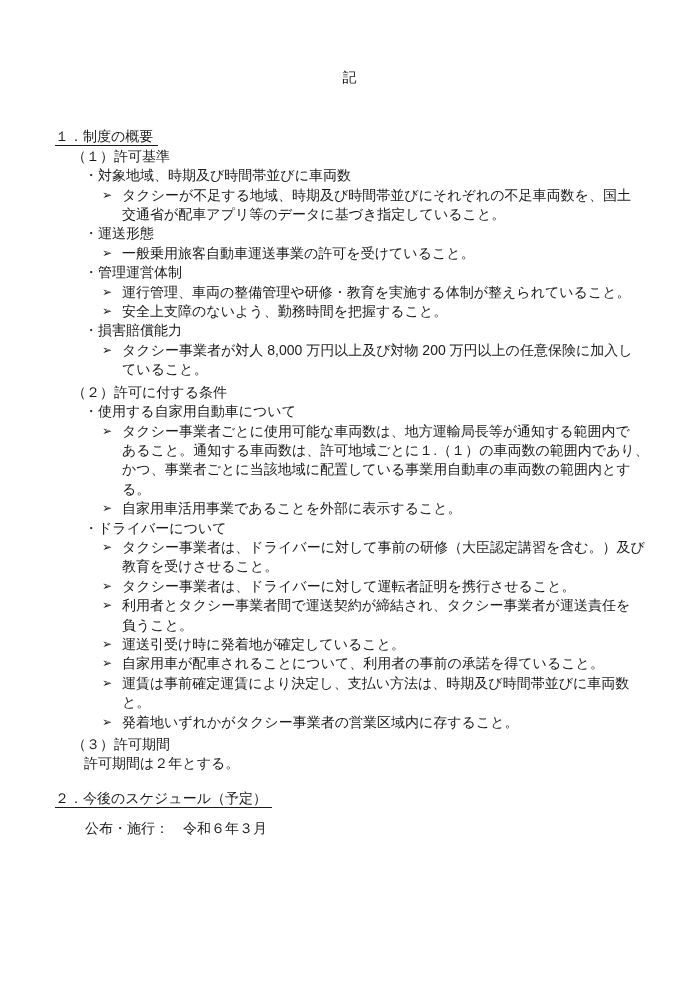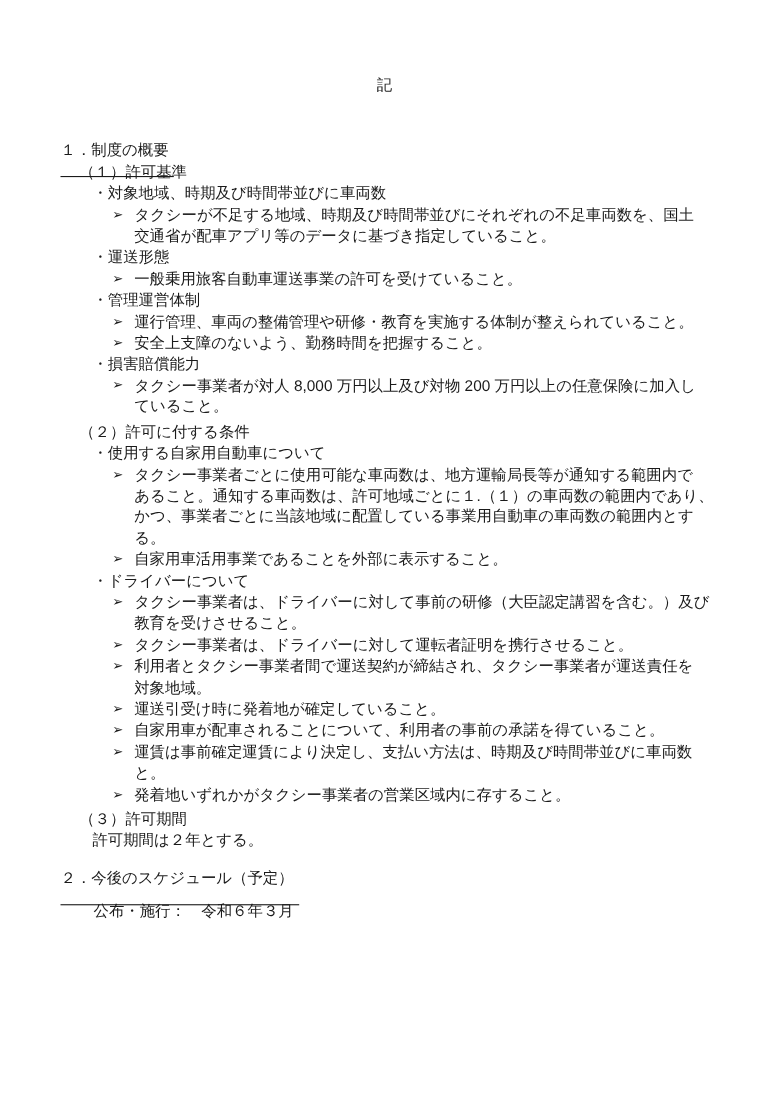--- a/index.html
+++ b/index.html
@@ -20,21 +20,21 @@
   .mark {
     text-align: center;
     letter-spacing: 1px;
     margin-bottom: 40px;
     font-weight: 500;
   }
   .h1 { margin-left: 55px; }
   .h1 .u {
     border-bottom: 1.5px solid #1a1a1a;
     padding-right: 5px;
-    padding-bottom: 16px;
+    padding-bottom: 1px;
   }
   .h2 { margin-left: 72px; }
   .dot { margin-left: 84px; }
   .arrow-row {
     margin-left: 102px;
     display: flex;
     align-items: flex-start;
   }
   .arrow {
     flex: 0 0 20px;
@@ -118,21 +118,21 @@
 教育を受けさせること。</span>
   </div>
   <div class="arrow-row">
     <span class="arrow">➢</span>
     <span class="arrow-text">タクシー事業者は、ドライバーに対して運転者証明を携行させること。</span>
   </div>
 
   <div class="arrow-row">
     <span class="arrow">➢</span>
     <span class="arrow-text">利用者とタクシー事業者間で運送契約が締結され、タクシー事業者が運送責任を
-対象地域。</span>
+負うこと。</span>
   </div>
   <div class="arrow-row">
     <span class="arrow">➢</span>
     <span class="arrow-text">運送引受け時に発着地が確定していること。</span>
   </div>
   <div class="arrow-row">
     <span class="arrow">➢</span>
     <span class="arrow-text">自家用車が配車されることについて、利用者の事前の承諾を得ていること。</span>
   </div>
   <div class="arrow-row">

